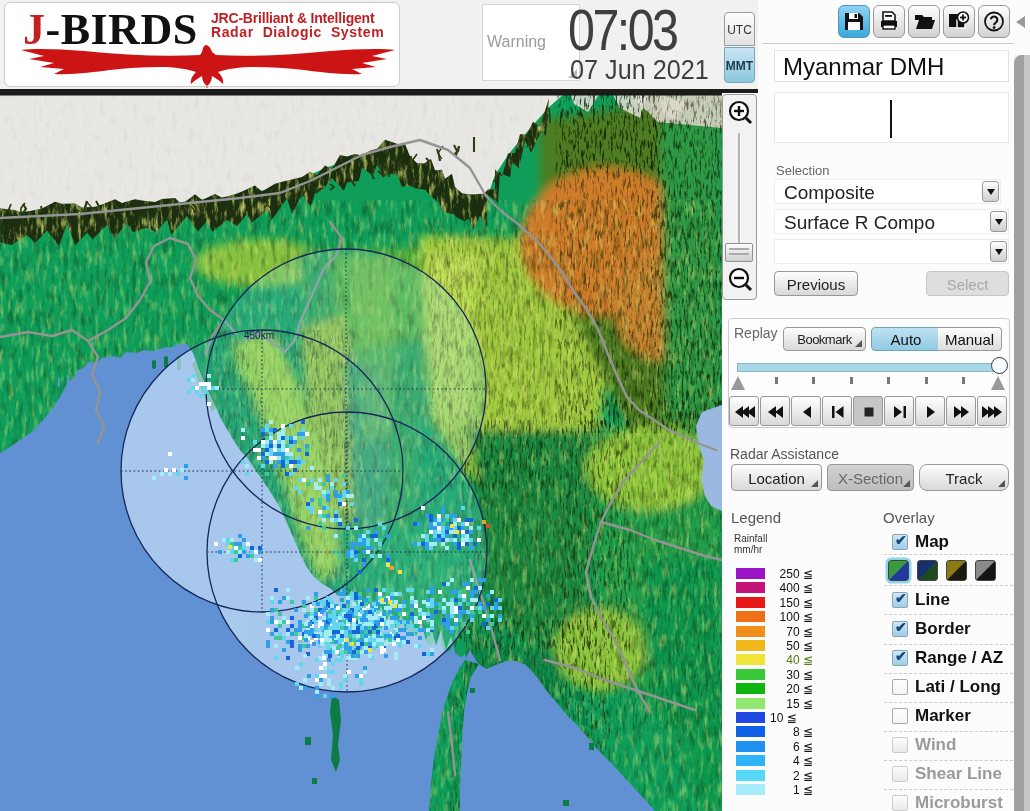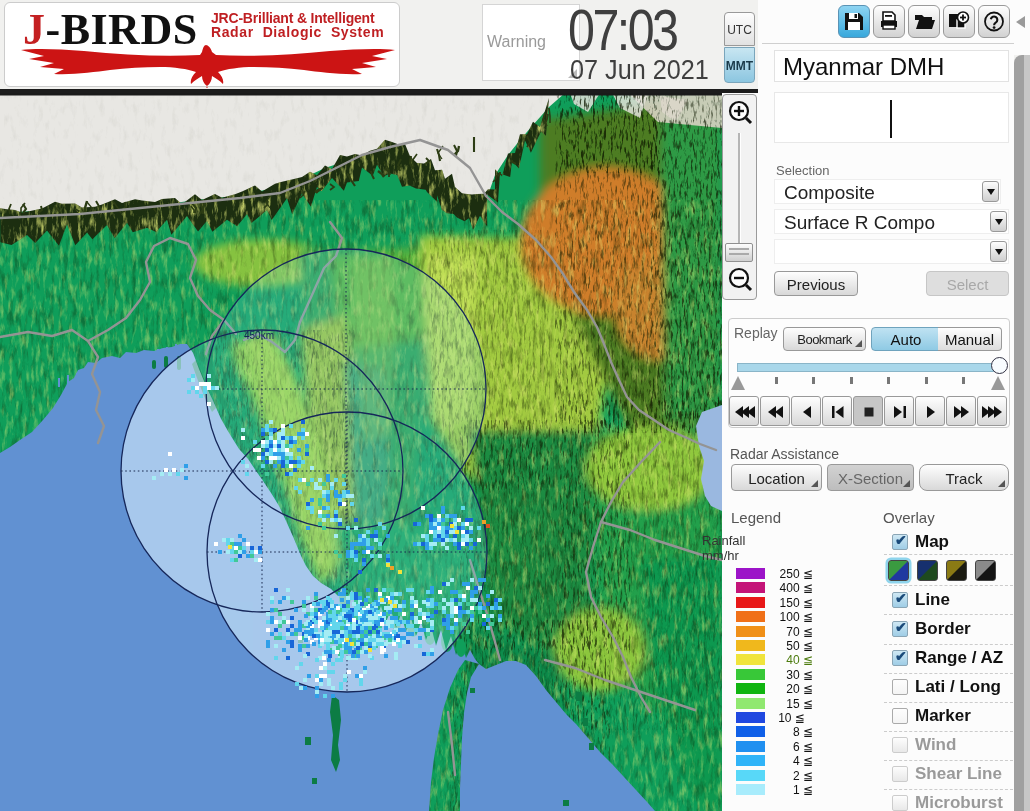--- a/index.html
+++ b/index.html
@@ -1452,21 +1452,21 @@
     </svg>
   </div>
 
 <div class="abs" style="left:730px;top:446px;font-size:14px;color:#555">Radar Assistance</div>
 <div class="abs" style="left:731px;top:464px;width:91px;height:27px;line-height:27px;font-size:15px;text-align:center;background:linear-gradient(#fefefe,#d8d8d8);border:1px solid #999;border-radius:4px;color:#222">Location<span style="position:absolute;right:3px;bottom:3px;width:0;height:0;border-left:7px solid transparent;border-bottom:7px solid #555;"></span></div>
 <div class="abs" style="left:827px;top:464px;width:87px;height:27px;line-height:27px;font-size:15px;text-align:center;background:linear-gradient(#d2d2d2,#bdbdbd);border:1px solid #999;border-radius:4px;color:#666">X-Section<span style="position:absolute;right:3px;bottom:3px;width:0;height:0;border-left:7px solid transparent;border-bottom:7px solid #555;"></span></div>
 <div class="abs" style="left:919px;top:464px;width:90px;height:27px;line-height:27px;font-size:15px;text-align:center;background:linear-gradient(#fefefe,#d8d8d8);border:1px solid #999;border-radius:8px;color:#222">Track<span style="position:absolute;right:3px;bottom:3px;width:0;height:0;border-left:7px solid transparent;border-bottom:7px solid #555;"></span></div>
 
 <div class="abs" style="left:731px;top:509px;font-size:15px;color:#555">Legend</div>
 <div class="abs" style="left:883px;top:509px;font-size:15px;color:#555">Overlay</div>
-<div class="abs" style="left:702px;top:533px;font-size:13px;color:#333">Rainfall<br>mm/hr</div>
+<div class="abs" style="left:734px;top:533px;font-size:10px;color:#333">Rainfall<br>mm/hr</div>
 <div class="abs" style="left:736px;top:568px;width:29px;height:11px;background:#9c14c8"></div>
 <div class="abs" style="left:770px;top:567px;width:43px;font-size:12px;color:#111;text-align:right">250 ≦</div>
 <div class="abs" style="left:736px;top:582px;width:29px;height:11px;background:#c41478"></div>
 <div class="abs" style="left:770px;top:581px;width:43px;font-size:12px;color:#111;text-align:right">400 ≦</div>
 <div class="abs" style="left:736px;top:597px;width:29px;height:11px;background:#e81818"></div>
 <div class="abs" style="left:770px;top:596px;width:43px;font-size:12px;color:#111;text-align:right">150 ≦</div>
 <div class="abs" style="left:736px;top:611px;width:29px;height:11px;background:#f07018"></div>
 <div class="abs" style="left:770px;top:610px;width:43px;font-size:12px;color:#111;text-align:right">100 ≦</div>
 <div class="abs" style="left:736px;top:626px;width:29px;height:11px;background:#f09018"></div>
 <div class="abs" style="left:770px;top:625px;width:43px;font-size:12px;color:#111;text-align:right">70 ≦</div>
@@ -1474,21 +1474,21 @@
 <div class="abs" style="left:770px;top:639px;width:43px;font-size:12px;color:#111;text-align:right">50 ≦</div>
 <div class="abs" style="left:736px;top:654px;width:29px;height:11px;background:#f0e43c"></div>
 <div class="abs" style="left:770px;top:653px;width:43px;font-size:12px;color:#4d7c0f;text-align:right">40 ≦</div>
 <div class="abs" style="left:736px;top:669px;width:29px;height:11px;background:#38c838"></div>
 <div class="abs" style="left:770px;top:668px;width:43px;font-size:12px;color:#111;text-align:right">30 ≦</div>
 <div class="abs" style="left:736px;top:683px;width:29px;height:11px;background:#10b410"></div>
 <div class="abs" style="left:770px;top:682px;width:43px;font-size:12px;color:#111;text-align:right">20 ≦</div>
 <div class="abs" style="left:736px;top:698px;width:29px;height:11px;background:#90e870"></div>
 <div class="abs" style="left:770px;top:697px;width:43px;font-size:12px;color:#111;text-align:right">15 ≦</div>
 <div class="abs" style="left:736px;top:712px;width:29px;height:11px;background:#2048e0"></div>
-<div class="abs" style="left:770px;top:711px;width:43px;font-size:12px;color:#111;text-align:center">10 ≦</div>
+<div class="abs" style="left:770px;top:711px;width:43px;font-size:12px;color:#111;text-align:left">10 ≦</div>
 <div class="abs" style="left:736px;top:726px;width:29px;height:11px;background:#1060e8"></div>
 <div class="abs" style="left:770px;top:725px;width:43px;font-size:12px;color:#111;text-align:right">8 ≦</div>
 <div class="abs" style="left:736px;top:741px;width:29px;height:11px;background:#2090f0"></div>
 <div class="abs" style="left:770px;top:740px;width:43px;font-size:12px;color:#111;text-align:right">6 ≦</div>
 <div class="abs" style="left:736px;top:755px;width:29px;height:11px;background:#30b4f8"></div>
 <div class="abs" style="left:770px;top:754px;width:43px;font-size:12px;color:#111;text-align:right">4 ≦</div>
 <div class="abs" style="left:736px;top:770px;width:29px;height:11px;background:#58d8f8"></div>
 <div class="abs" style="left:770px;top:769px;width:43px;font-size:12px;color:#111;text-align:right">2 ≦</div>
 <div class="abs" style="left:736px;top:784px;width:29px;height:11px;background:#a8ecfc"></div>
 <div class="abs" style="left:770px;top:783px;width:43px;font-size:12px;color:#111;text-align:right">1 ≦</div>

